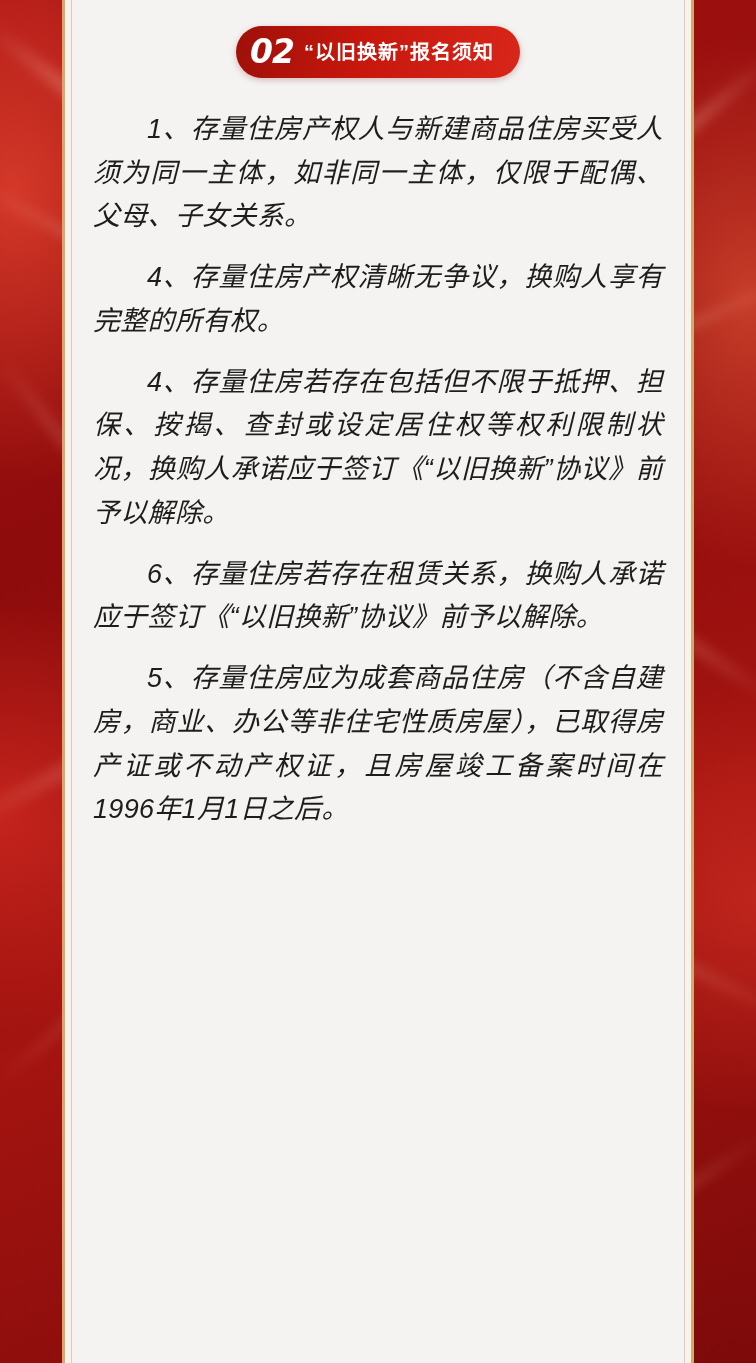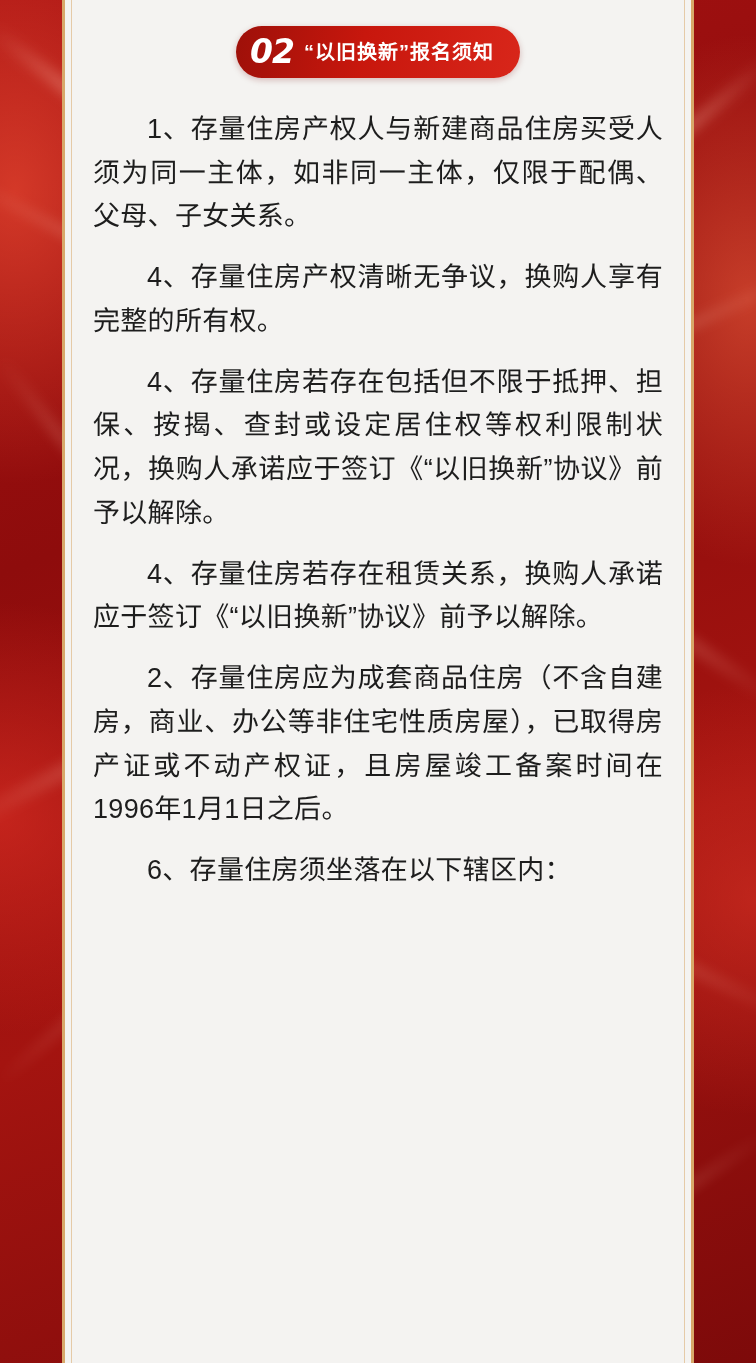--- a/index.html
+++ b/index.html
@@ -116,20 +116,21 @@
   }
   .para {
     font-size: 27px;
     line-height: 1.62;
     color: #1d1d1d;
     text-align: justify;
     text-indent: 2em;
     margin: 0 0 17px 0;
     letter-spacing: 0.3px;
     font-weight: 500;
+    font-style: italic;
   }
   .para.tight {
     margin-bottom: 2px;
   }
   .para.sublist {
     text-indent: 1.6em;
     margin-top: 0;
   }
 </style>
 </head>
@@ -154,20 +155,19 @@
         <div class="title-banner">
           <span class="title-num">02</span>
           <span class="title-text">“以旧换新”报名须知</span>
         </div>
       </div>
 
       <div id="body-area">
         <p class="para">1、存量住房产权人与新建商品住房买受人须为同一主体，如非同一主体，仅限于配偶、父母、子女关系。</p>
         <p class="para">4、存量住房产权清晰无争议，换购人享有完整的所有权。</p>
         <p class="para">4、存量住房若存在包括但不限于抵押、担保、按揭、查封或设定居住权等权利限制状况，换购人承诺应于签订《“以旧换新”协议》前予以解除。</p>
-        <p class="para">4、存量住房若存在租赁关系，换购人承诺应于签订《“以旧换新”协议》前予以解除。</p>
-        <p class="para">2、存量住房应为成套商品住房（不含自建房，商业、办公等非住宅性质房屋），已取得房产证或不动产权证，且房屋竣工备案时间在1996年1月1日之后。</p>
-        <p class="para tight">6、存量住房须坐落在以下辖区内：</p>
+        <p class="para">6、存量住房若存在租赁关系，换购人承诺应于签订《“以旧换新”协议》前予以解除。</p>
+        <p class="para">5、存量住房应为成套商品住房（不含自建房，商业、办公等非住宅性质房屋），已取得房产证或不动产权证，且房屋竣工备案时间在1996年1月1日之后。</p>
       </div>
 
     </div>
   </div>
 </div>
 
 </body></html>

